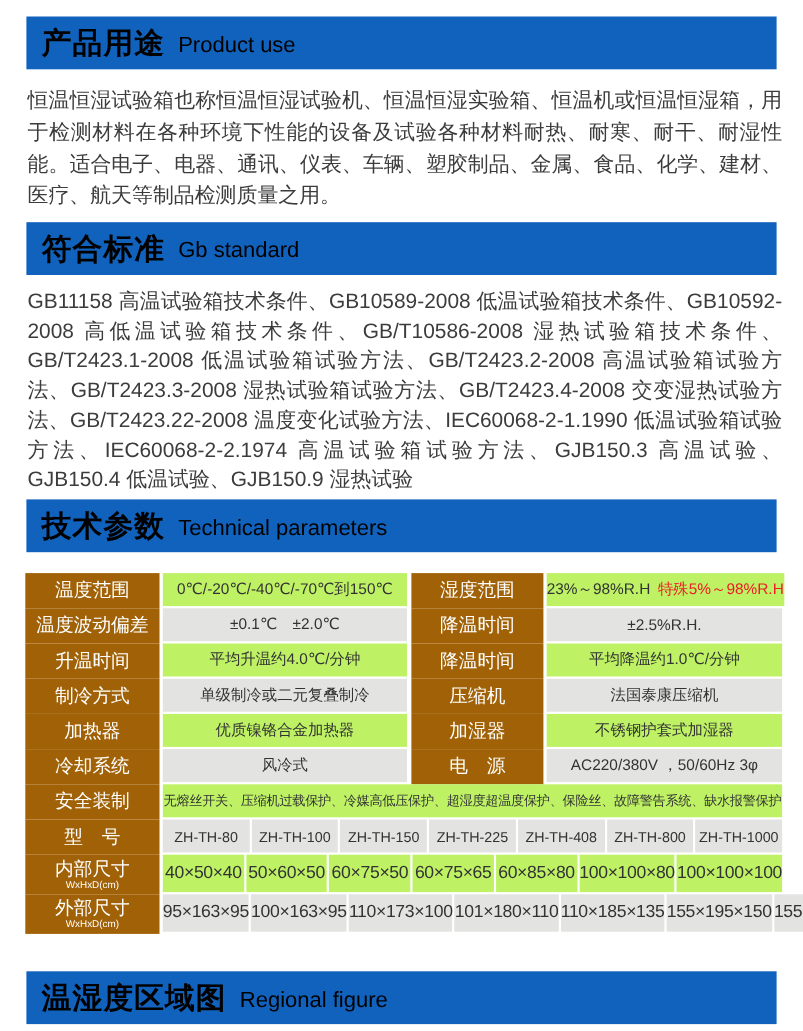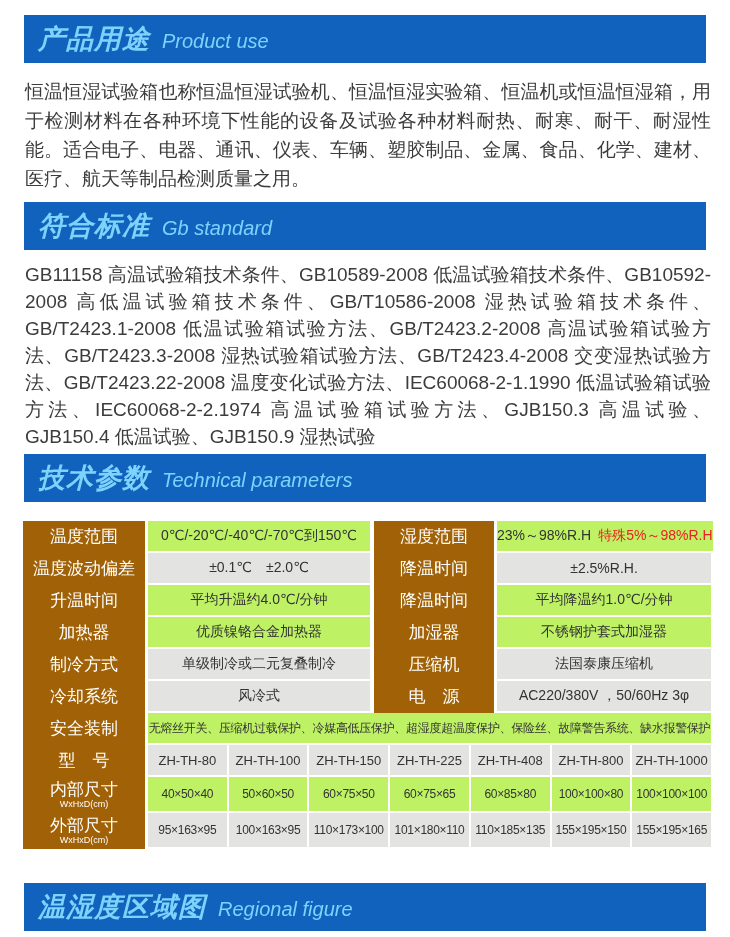--- a/index.html
+++ b/index.html
@@ -6,24 +6,23 @@
     margin: 0; padding: 0;
     width: 730px; height: 937px;
     overflow: hidden;
     background: #ffffff;
     font-family: "Liberation Sans", "DejaVu Sans", sans-serif;
   }
   .banner {
     width: 668px; height: 48px;
     margin-left: 24px;
     background: #1162bd;
-    color: #7dd3fc;
+    color: #000000;
     display: flex; align-items: center;
     padding-left: 14px;
-    font-style: italic;
   }
   .banner .zh { font-size: 27px; font-weight: bold; letter-spacing: 1px; }
   .banner .en { font-size: 20px; margin-left: 12px; margin-top: 5px; font-weight: 400; }
 
   .banner-1 { margin-top: 15px; }
   .banner-2 { margin-top: 9px; }
   .banner-3 { margin-top: 4px; }
   .banner-4 { margin-top: 34px; }
 
   .para {
@@ -71,21 +70,21 @@
   .cells { display: flex; flex: 1; }
   .cells .cell {
     flex: 1;
     display: flex; align-items: center; justify-content: center;
     color: #333333;
     margin-left: 2px; margin-bottom: 2px;
     white-space: nowrap;
   }
   .cells .cell:first-child { margin-left: 3px; }
   .model-cells .cell { font-size: 13px; }
-  .dim-cells .cell { font-size: 12px; letter-spacing: -0.3px; }
+  .dim-cells .cell { font-size: 16px; letter-spacing: -0.3px; }
 </style>
 </head>
 <body>
 
 <div class="banner banner-1">
   <span class="zh">产品用途</span>
   <span class="en">Product use</span>
 </div>
 <div class="para para-1">恒温恒湿试验箱也称恒温恒湿试验机、恒温恒湿实验箱、恒温机或恒温恒湿箱，用于检测材料在各种环境下性能的设备及试验各种材料耐热、耐寒、耐干、耐湿性能。适合电子、电器、通讯、仪表、车辆、塑胶制品、金属、食品、化学、建材、医疗、航天等制品检测质量之用。</div>
 
@@ -120,31 +119,31 @@
   </div>
 
   <div class="trow">
     <div class="lbl">升温时间</div>
     <div class="val v1 bgA">平均升温约4.0℃/分钟</div>
     <div class="lbl lbl2">降温时间</div>
     <div class="val bgA">平均降温约1.0℃/分钟</div>
   </div>
 
   <div class="trow">
+    <div class="lbl">制冷方式</div>
+    <div class="val v1 bgB">单级制冷或二元复叠制冷</div>
+    <div class="lbl lbl2">压缩机</div>
+    <div class="val bgB">法国泰康压缩机</div>
+  </div>
+
+  <div class="trow">
     <div class="lbl">加热器</div>
     <div class="val v1 bgA">优质镍铬合金加热器</div>
     <div class="lbl lbl2">加湿器</div>
     <div class="val bgA">不锈钢护套式加湿器</div>
-  </div>
-
-  <div class="trow">
-    <div class="lbl">制冷方式</div>
-    <div class="val v1 bgB">单级制冷或二元复叠制冷</div>
-    <div class="lbl lbl2">压缩机</div>
-    <div class="val bgB">法国泰康压缩机</div>
   </div>
 
   <div class="trow">
     <div class="lbl">冷却系统</div>
     <div class="val v1 bgB">风冷式</div>
     <div class="lbl lbl2">电　源</div>
     <div class="val bgB">AC220/380V ，50/60Hz 3φ</div>
   </div>
 
   <div class="trow">

